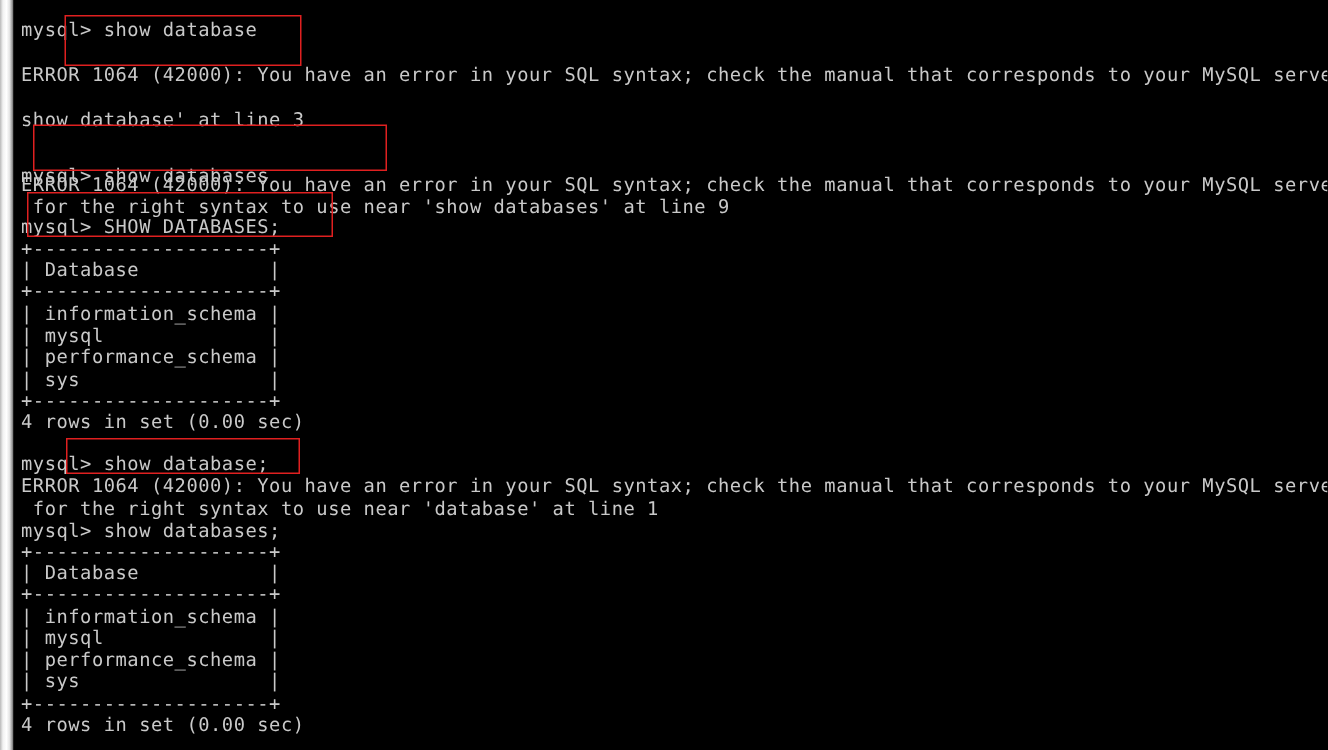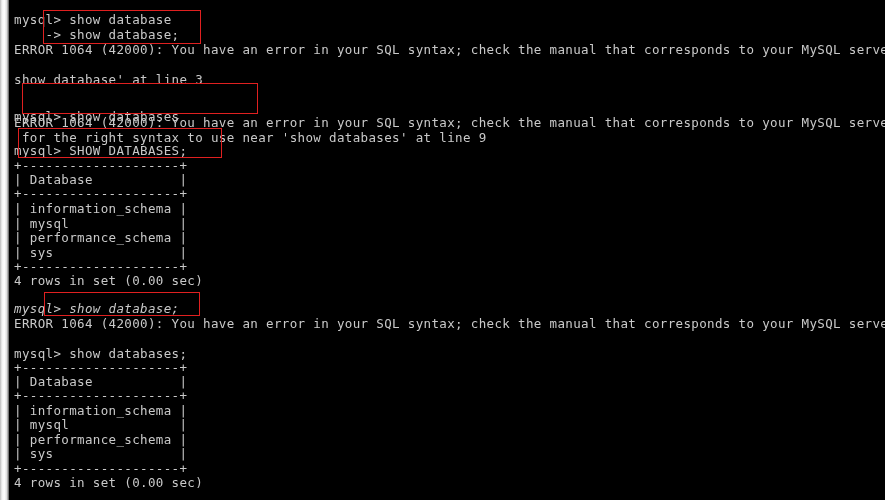--- a/index.html
+++ b/index.html
@@ -58,39 +58,39 @@
 </head>
 <body>
 
 <div id="screen">
 
   <div id="left-edge"></div>
 
   <div id="console">
 
   <div class="term-line" style="top: 12px;">mysql&gt; show database</div>
-      <div class="term-line" style="top: 27px;">    -&gt; show database;</div>
       <div class="term-line" style="top: 42px;">ERROR 1064 (42000): You have an error in your SQL syntax; check the manual that corresponds to your MySQL server version</div>
       <div class="term-line" style="top: 72px;">show database' at line 3</div>
       <div class="term-line" style="top: 85px; margin-top: 24px;">mysql&gt; show databases</div>
       <div class="term-line" style="top: 115px;">ERROR 1064 (42000): You have an error in your SQL syntax; check the manual that corresponds to your MySQL server version</div>
       <div class="term-line" style="top: 130px;"> for the right syntax to use near 'show databases' at line 9</div>
       <div class="term-line" style="top: 143px;">mysql&gt; SHOW DATABASES;</div>
       <div class="term-line" style="top: 158px;">+--------------------+</div>
       <div class="term-line" style="top: 172px;">| Database           |</div>
       <div class="term-line" style="top: 186px;">+--------------------+</div>
       <div class="term-line" style="top: 201px;">| information_schema |</div>
       <div class="term-line" style="top: 216px;">| mysql              |</div>
       <div class="term-line" style="top: 230px;">| performance_schema |</div>
       <div class="term-line" style="top: 245px;">| sys                |</div>
       <div class="term-line" style="top: 259px;">+--------------------+</div>
       <div class="term-line" style="top: 273px;">4 rows in set (0.00 sec)</div>
       <div class="term-line blank" style="top: 288px;"></div>
-      <div class="term-line" style="top: 301px; font-style: italic;">mysql&gt; show database;</div>
+      <div class="term-line" style="top: 301px;">mysql&gt; show database;</div>
       <div class="term-line" style="top: 316px;">ERROR 1064 (42000): You have an error in your SQL syntax; check the manual that corresponds to your MySQL server version</div>
+      <div class="term-line" style="top: 331px;"> for the right syntax to use near 'database' at line 1</div>
       <div class="term-line" style="top: 346px;">mysql&gt; show databases;</div>
       <div class="term-line" style="top: 360px;">+--------------------+</div>
       <div class="term-line" style="top: 374px;">| Database           |</div>
       <div class="term-line" style="top: 388px;">+--------------------+</div>
       <div class="term-line" style="top: 403px;">| information_schema |</div>
       <div class="term-line" style="top: 417px;">| mysql              |</div>
       <div class="term-line" style="top: 432px;">| performance_schema |</div>
       <div class="term-line" style="top: 446px;">| sys                |</div>
       <div class="term-line" style="top: 461px;">+--------------------+</div>
       <div class="term-line" style="top: 475px;">4 rows in set (0.00 sec)</div>

